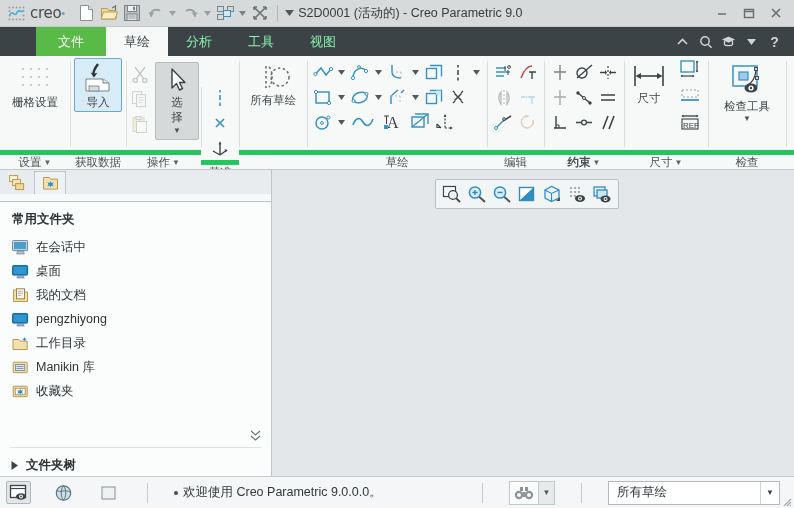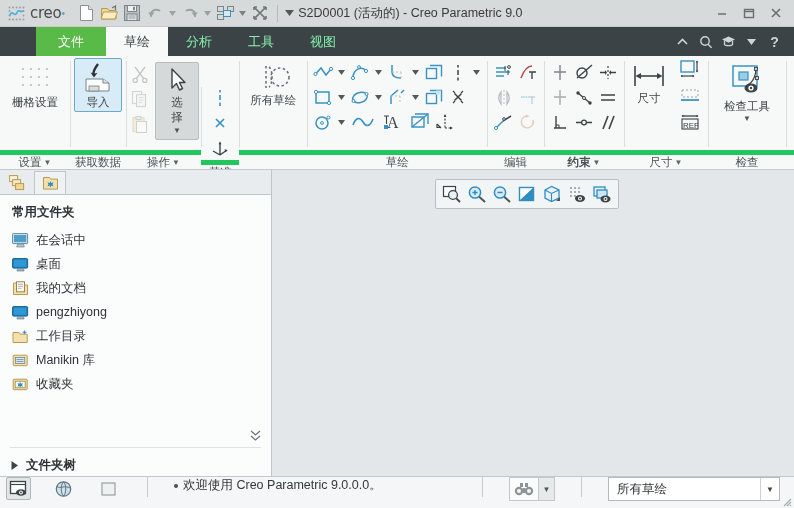--- a/index.html
+++ b/index.html
@@ -92,21 +92,21 @@
   }
   .selbtn .blabel { font-size: 11.5px; color: #3e4446; }
   .selbtn .cdn { font-size: 8px; color: #4e5456; padding-bottom: 4px; }
 
   
   .body { flex: 1; display: flex; min-height: 0; background: #e3e7ea; }
 
   
   .sidebar {
     width: 272px; background: #f7fafb; display: flex; flex-direction: column;
-    border-right: 1px solid #bfc6c9; flex: 0 0 272px;
+    border-right: 1px solid #bfc6c9; flex: 0 0 272px; gap: 7px;
   }
   .sbtabs { height: 24px; display: flex; align-items: flex-end; background: #e8ecee; flex: 0 0 24px; padding-left: 2px; }
   .sbtab {
     width: 32px; height: 23px; display: flex; align-items: center; justify-content: center;
     border: 1px solid transparent; border-bottom: none;
   }
   .sbtab.act { background: #eef2f4; border-color: #bfc6c9; }
   .sbcontent { flex: 1; background: #fbfdfd; border-top: 1px solid #bfc6c9; overflow: hidden; position: relative; display: flex; flex-direction: column; }
   .sbhead { font-size: 12.5px; font-weight: bold; color: #2d3235; padding: 9px 0 7px 12px; }
   .sbitem { display: flex; align-items: center; padding: 3px 0 3px 12px; gap: 7px; height: 24px; }
@@ -124,21 +124,21 @@
     display: flex; align-items: center; padding: 0 4px; gap: 1px;
   }
   .gbtn {
     width: 24px; height: 24px; display: flex; align-items: center; justify-content: center;
     border: 1px solid transparent; border-radius: 2px;
   }
 
   
   .statusbar {
     height: 32px; flex: 0 0 32px; background: #f4f6f7; border-top: 1px solid #c3c8c9;
-    display: flex; align-items: flex-start; padding: 0 6px; gap: 20px;
+    display: flex; align-items: center; padding: 0 6px; gap: 20px;
   }
   .stbtn {
     width: 25px; height: 23px; display: flex; align-items: center; justify-content: center;
     border: 1px solid transparent; border-radius: 2px;
   }
   .stbtn.pressed { background: #e2e6e8; border-color: #b0b6b8; }
   .stsep { width: 1px; height: 20px; background: #c6cbcd; margin: 0 6px; }
   .stmsg { font-size: 12.5px; color: #33383a; white-space: nowrap; display: flex; align-items: center; gap: 5px; }
   .stdot { width: 4px; height: 4px; border-radius: 50%; background: #4a5052; display: inline-block; }
   .stspacer { flex: 1; }

